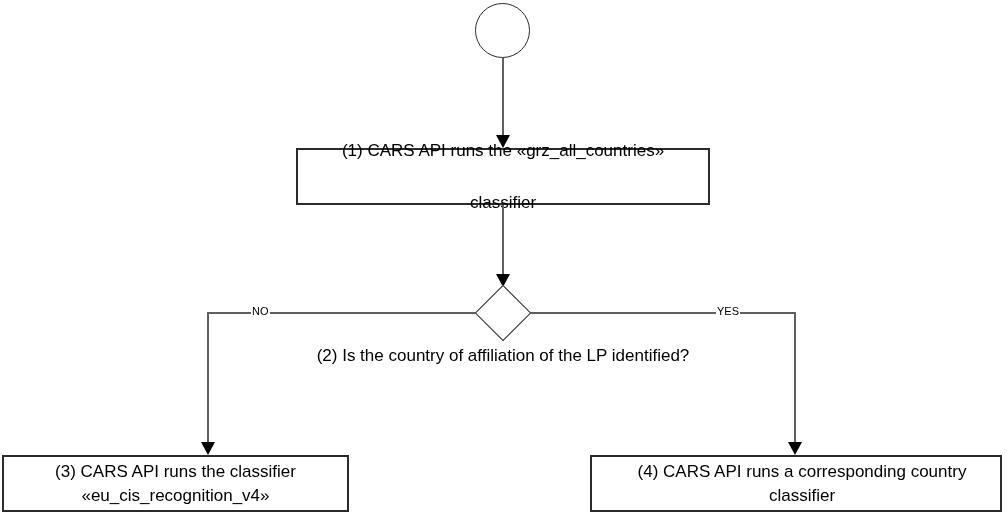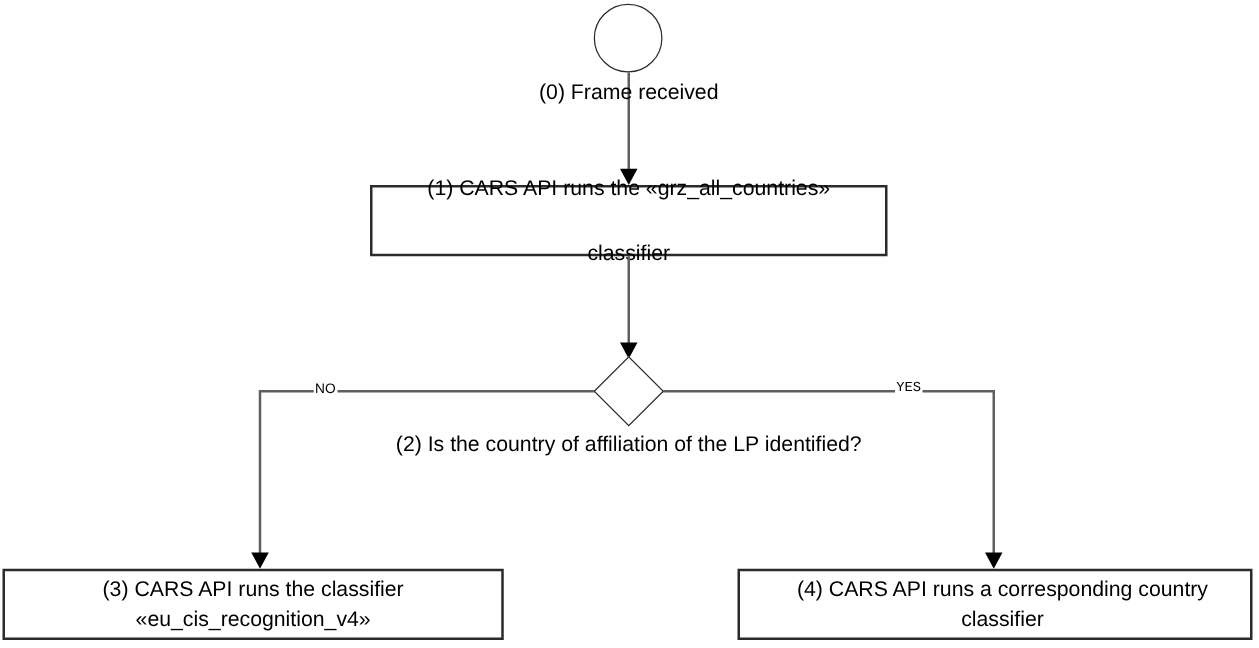--- a/index.html
+++ b/index.html
@@ -62,47 +62,46 @@
 </head>
 <body>
 
 <div id="canvas">
 
   <div class="abs circle" style="left:475px; top:3px;"></div>
 
   <div class="abs vline" style="left:502px; top:58px; height:78px;"></div>
   <div class="abs arrowhead-down" style="left:496px; top:135px;"></div>
 
-  <div class="abs flow-label" style="left:353px; top:64px; width:300px;">(0) Frame received</div>
 
   <div class="abs process-box" style="left:296px; top:148px; width:414px; height:57px;gap:28px;">
     <div>(1) CARS API runs the «grz_all_countries»</div>
     <div>classifier</div>
   </div>
 
   <div class="abs vline" style="left:502px; top:205px; height:70px;"></div>
   <div class="abs arrowhead-down" style="left:496px; top:274px;"></div>
 
   <div class="abs hline" style="left:208px; top:312px; width:268px;"></div>
   <div class="abs hline" style="left:530px; top:312px; width:266px;"></div>
 
   <div class="abs diamond" style="left:483px; top:293px;"></div>
 
   <div class="abs branch-label" style="left:251px; top:305px;">NO</div>
-  <div class="abs branch-label" style="left:716px; top:305px;font-family:Liberation Mono, monospace;">YES</div>
+  <div class="abs branch-label" style="left:716px; top:305px;">YES</div>
 
   <div class="abs flow-label" style="left:203px; top:346px; width:600px;">(2) Is the country of affiliation of the LP identified?</div>
 
   <div class="abs vline" style="left:207px; top:312px; height:131px;"></div>
   <div class="abs arrowhead-down" style="left:201px; top:442px;"></div>
 
   <div class="abs vline" style="left:794px; top:312px; height:131px;"></div>
   <div class="abs arrowhead-down" style="left:788px; top:442px;"></div>
 
-  <div class="abs process-box" style="left:2px; top:455px; width:401px; height:57px;">
+  <div class="abs process-box" style="left:2px; top:455px; width:347px; height:57px;">
     <div>(3) CARS API runs the classifier</div>
     <div>«eu_cis_recognition_v4»</div>
   </div>
 
   <div class="abs process-box" style="left:590px; top:455px; width:412px; height:57px;padding-left:12px;">
     <div>(4) CARS API runs a corresponding country</div>
     <div>classifier</div>
   </div>
 
 </div>

